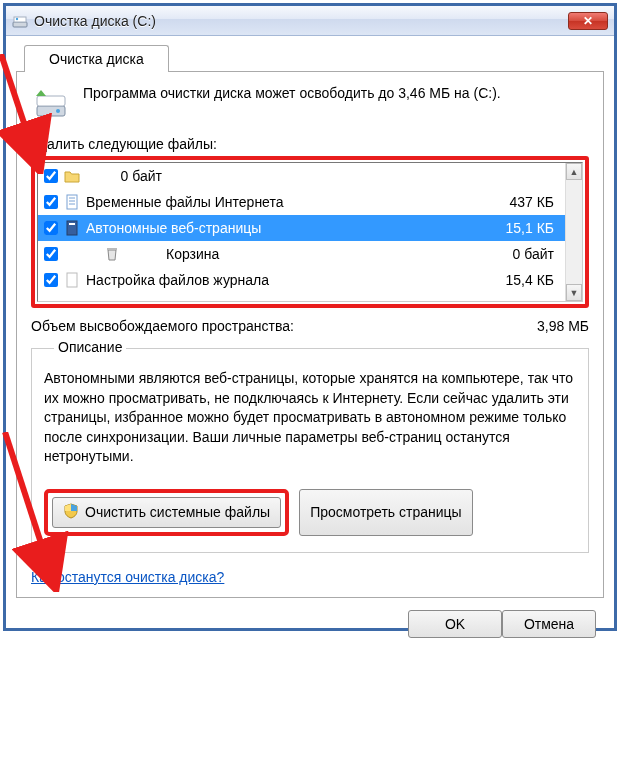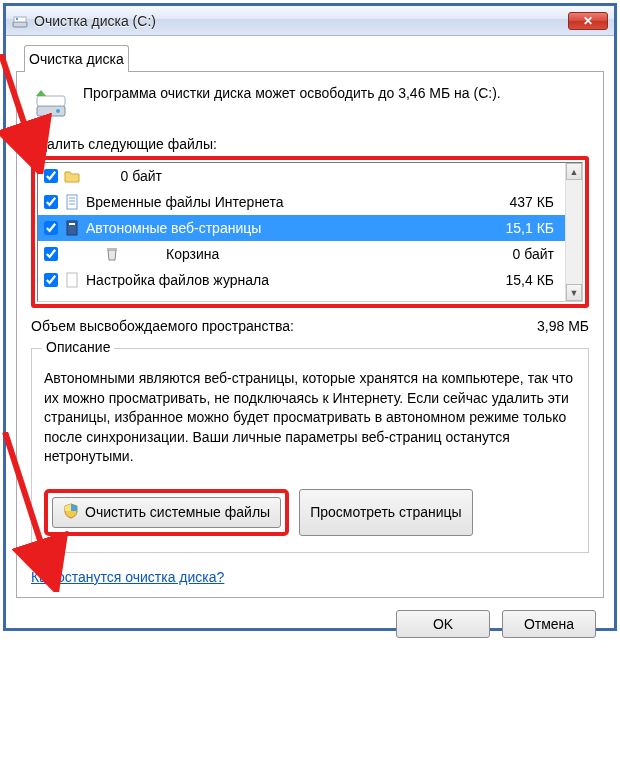--- a/index.html
+++ b/index.html
@@ -57,21 +57,21 @@
   }
   .tab-head {
     display: flex;
     align-items: flex-end;
     margin-left: 8px;
   }
   .tab {
     background: #fff;
     border: 1px solid #aaa;
     border-bottom: none;
-    padding: 5px 4px;
+    padding: 5px 24px;
     font-size: 14px;
     border-radius: 3px 3px 0 0;
     position: relative;
     top: 1px;
     z-index: 2;
   }
   .tab-body {
     flex: 1;
     border: 1px solid #aaa;
     background: #fff;
@@ -143,21 +143,21 @@
   .total-row .tlabel { flex: 1; }
   .total-row .tval { width: 90px; text-align: right; }
   .groupbox {
     border: 1px solid #ccc;
     margin-top: 14px;
     padding: 20px 12px 16px 12px;
     position: relative;
   }
   .groupbox .legend {
     position: absolute;
-    top: -10px; left: 10px;
+    top: -10px; left: 22px;
     background: #fff;
     padding: 0 4px;
     font-size: 14px;
   }
   .desc-text {
     font-size: 14px;
     line-height: 1.4;
     margin-bottom: 22px;
   }
   .action-row { display: flex; gap: 10px; }
@@ -183,21 +183,20 @@
     color: #0a56c4;
     text-decoration: underline;
     font-size: 14px;
     margin-top: 16px;
     display: inline-block;
     cursor: pointer;
   }
   .footer {
     display: flex;
     justify-content: flex-end;
-    gap: 12px;
     padding: 12px 8px 0 8px;
   }
   .footer .btn { min-width: 94px; justify-content: center; }
   
   .arrow {
     position: absolute;
     pointer-events: none;
     z-index: 50;
   }
 </style>

